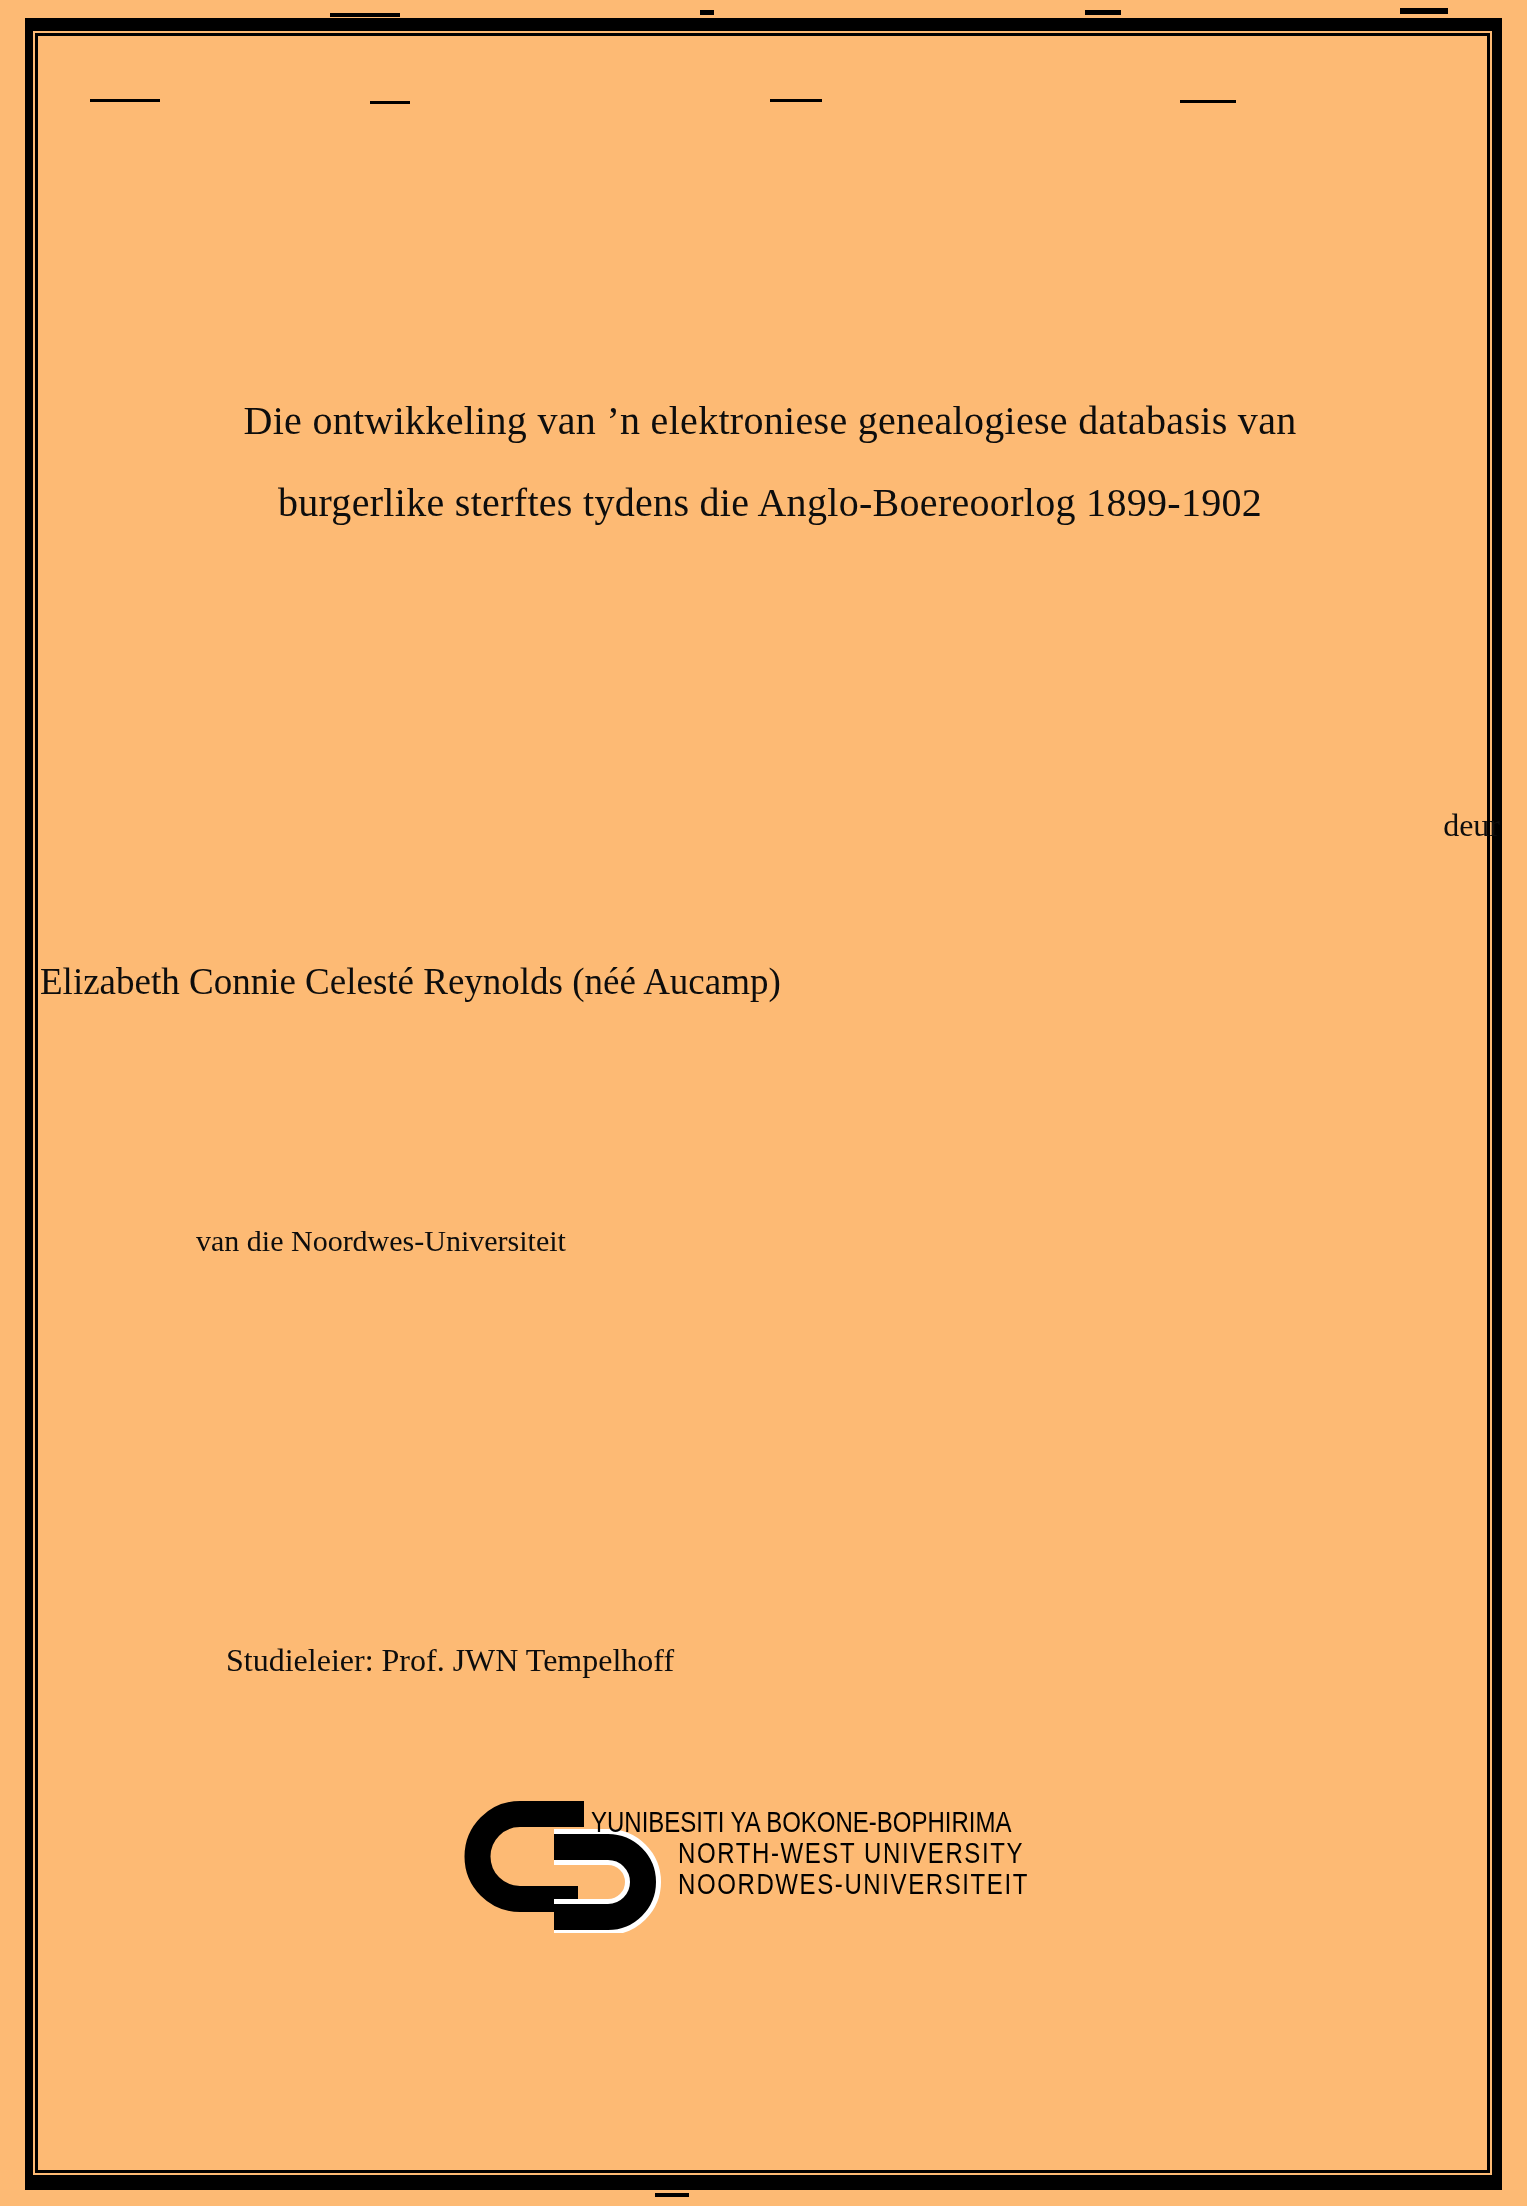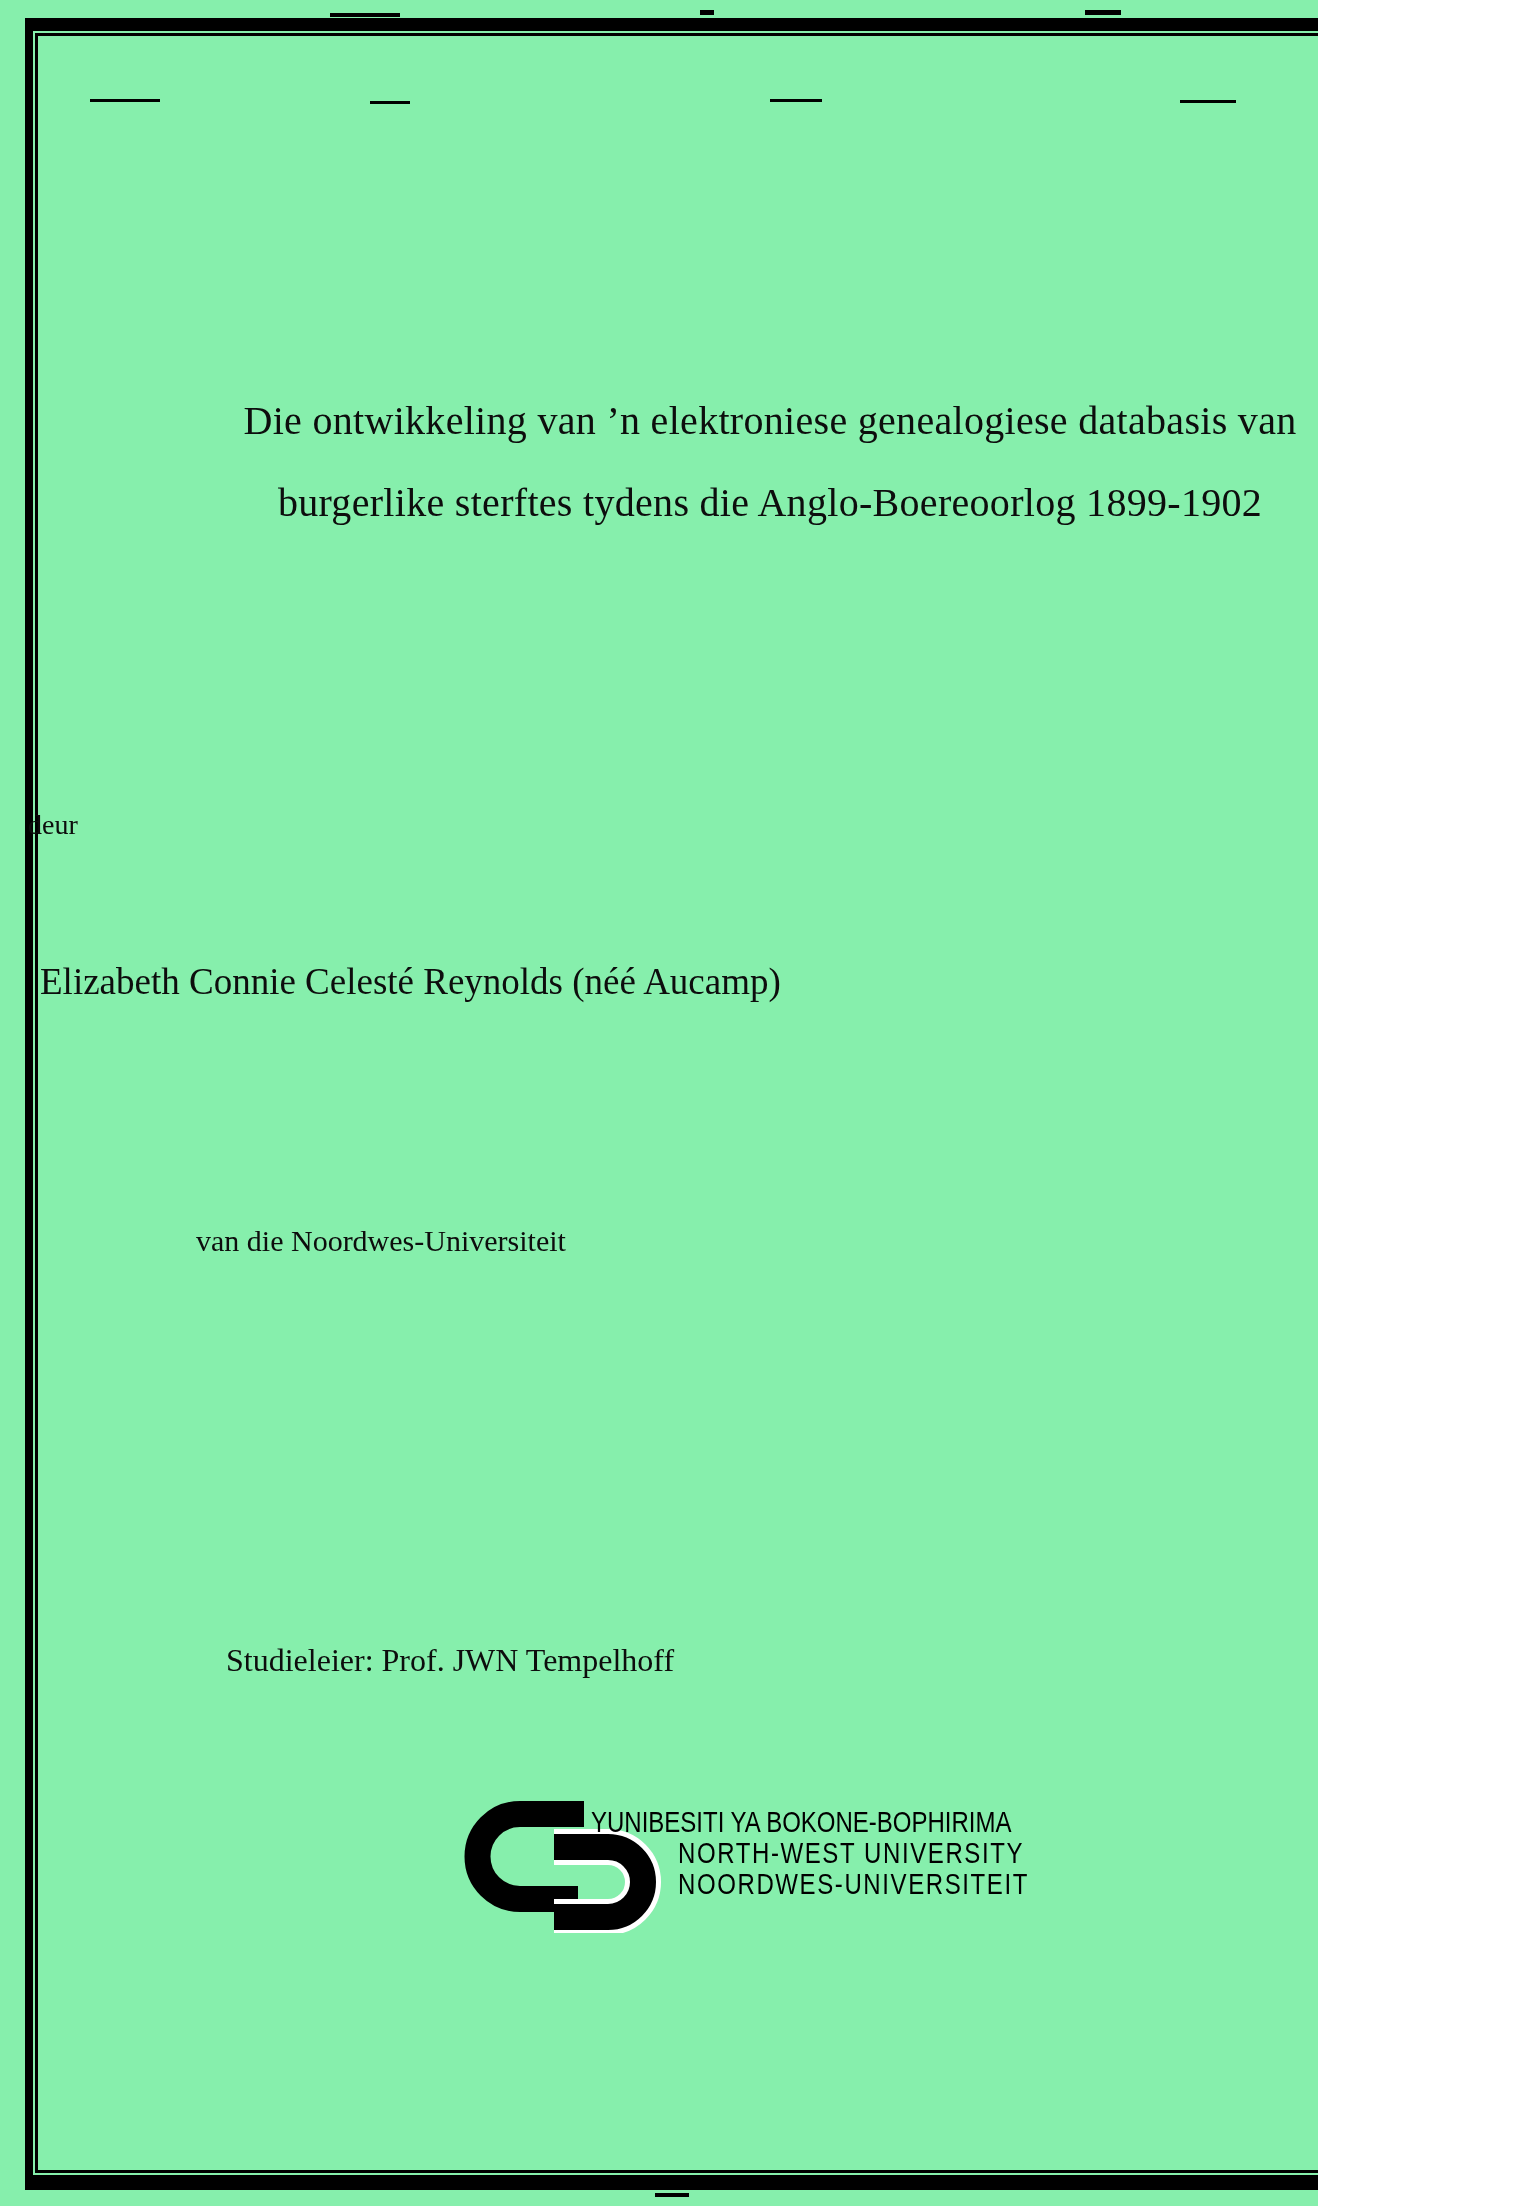--- a/index.html
+++ b/index.html
@@ -2,23 +2,23 @@
 <html><head>
 <meta charset="utf-8">
 <style>
   html, body {
     margin: 0;
     padding: 0;
     background: #ffffff;
   }
   .page {
     position: relative;
-    width: 1318px;
+    width: 1527px;
     height: 2206px;
-    background: #86efac;
+    background: #fdba74;
     color: #0d0d0d;
     font-family: "Liberation Serif", serif;
     overflow: hidden;
   }
   
   .frame-outer {
     position: absolute;
     left: 25px;
     top: 18px;
     width: 1477px;
@@ -53,25 +53,25 @@
     font-weight: normal;
     line-height: 82px;
     letter-spacing: 0.3px;
   }
   .title .tline {
     display: block;
     white-space: nowrap;
   }
   .byline {
     position: absolute;
-    left: 28px;
+    left: 40px;
     top: 806px;
     width: 1460px;
-    text-align: left;
-    font-size: 28px;
+    text-align: right;
+    font-size: 32px;
     line-height: 38px;
   }
   .author {
     position: absolute;
     left: 40px;
     top: 961px;
     width: 1460px;
     font-size: 37px;
     line-height: 42px;
     white-space: nowrap;

